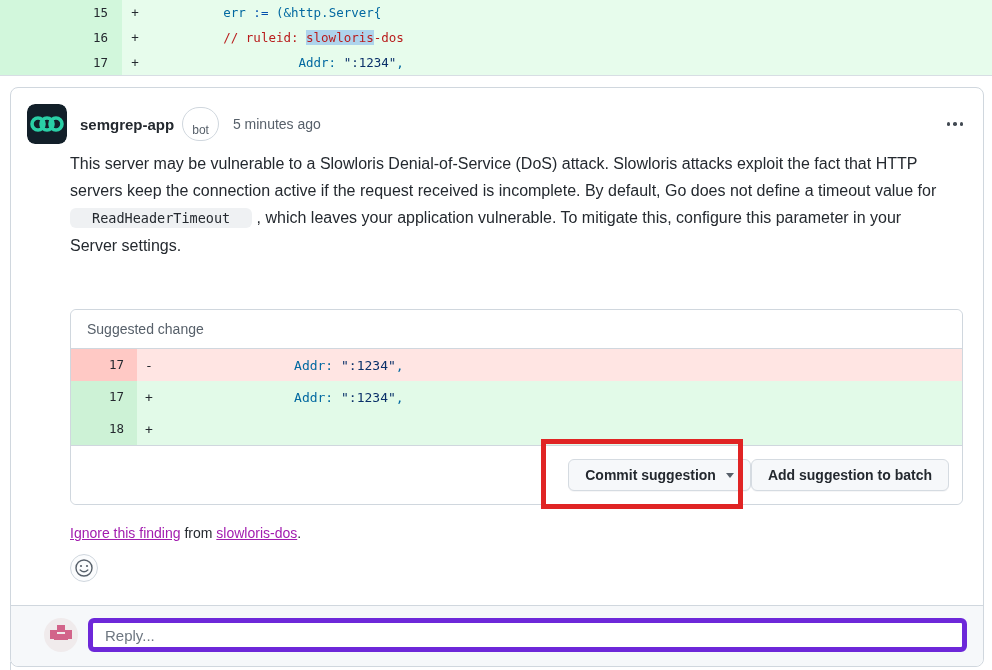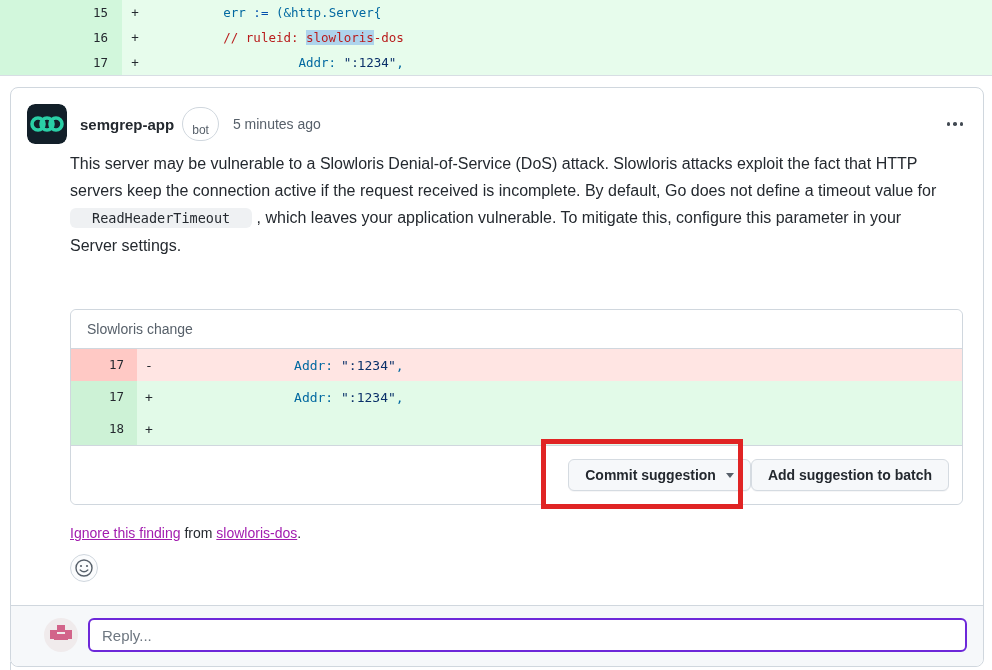--- a/index.html
+++ b/index.html
@@ -66,21 +66,21 @@
   .link { color:#a21caf; text-decoration:underline; cursor:pointer; }
   .emoji-btn { margin:13px 0 0 59px; width:28px; height:28px; border-radius:50%;
     border:1px solid #d0d7de; background:#fbfcfd; display:flex; align-items:center;
     justify-content:center; cursor:pointer; }
 
   
   .reply-footer { margin-top:23px; background:#f6f8fa; border-top:1px solid #d0d7de;
     border-radius:0 0 8px 8px; padding:12px 16px 14px 33px; display:flex; align-items:center; gap:10px; }
   .reply-avatar { width:34px; height:34px; border-radius:50%; overflow:hidden;
     background:#f0ebec; flex:none; cursor:pointer; }
-  .reply-input { flex:1; height:34px; border:2px solid #6d28d9; border-radius:6px;
+  .reply-input { flex:1; height:34px; border:5px solid #6d28d9; border-radius:6px;
     background:#fff; padding:0 12px; font-size:15px; font-family:"Liberation Sans",sans-serif;
     color:#24292f; }
   .reply-input::placeholder { color:#6e7781; }
 
   .thread-line { position:absolute; left:10px; bottom:0; width:1px; height:8px; background:#d0d7de; }
 </style>
 </head>
 <body>
 
 <div class="top-diff">
@@ -120,21 +120,21 @@
         <i></i>
         <i></i>
       </span>
   </div>
 
   <div class="card-body">
     <span>This server may be vulnerable to a Slowloris Denial-of-Service (DoS) attack. Slowloris attacks exploit the fact that HTTP servers keep the connection active if the request received is incomplete. By default, Go does not define a timeout value for </span><span class="inline-code">ReadHeaderTimeout</span><span> , which leaves your application vulnerable. To mitigate this, configure this parameter in your Server settings.</span>
   </div>
 
   <div class="sugg">
-    <div class="sugg-header">Slowloris change</div>
+    <div class="sugg-header">Suggested change</div>
 
     <div class="srow del">
       <span class="snum">17</span>
       <span class="ssign">-</span>
       <span class="dcode"><span class="tok-pl">                 Addr: </span><span class="tok-str">":1234"</span><span class="tok-pl">,</span></span>
     </div>
     <div class="srow add">
       <span class="snum">17</span>
       <span class="ssign">+</span>
       <span class="dcode"><span class="tok-pl">                 Addr: </span><span class="tok-str">":1234"</span><span class="tok-pl">,</span></span>

